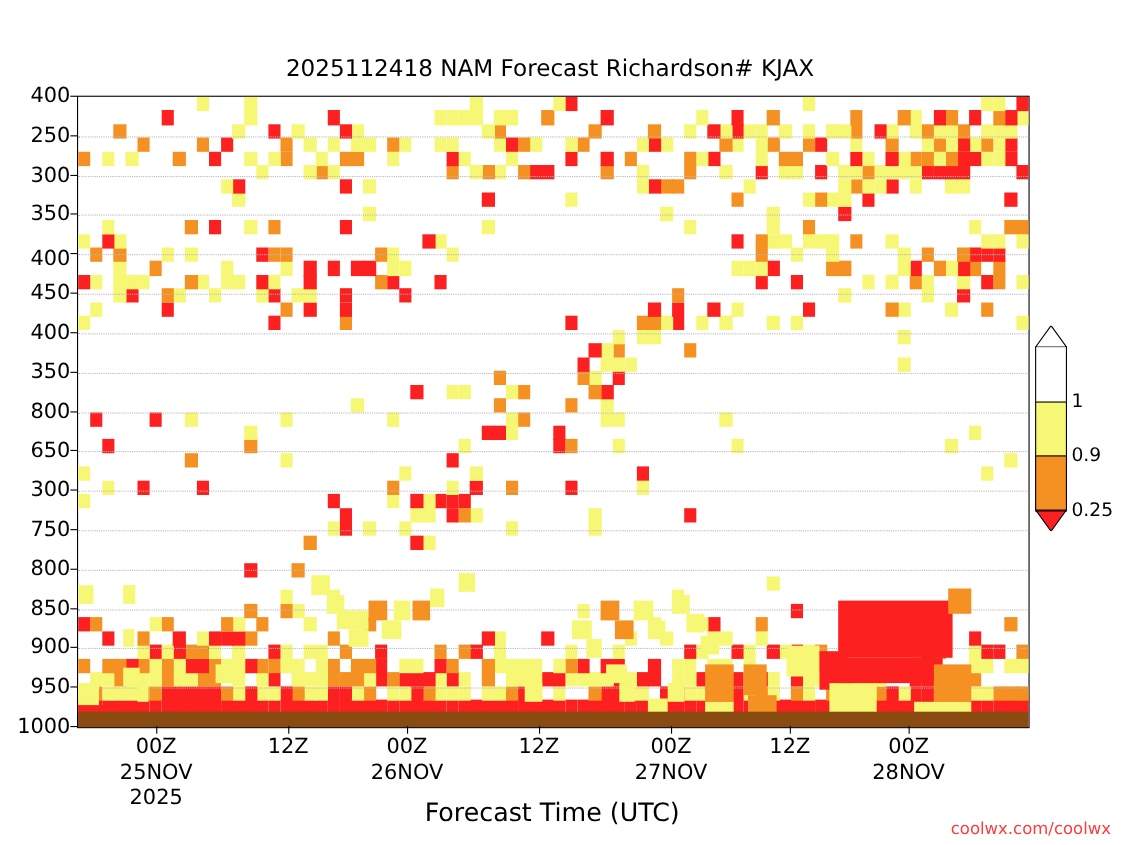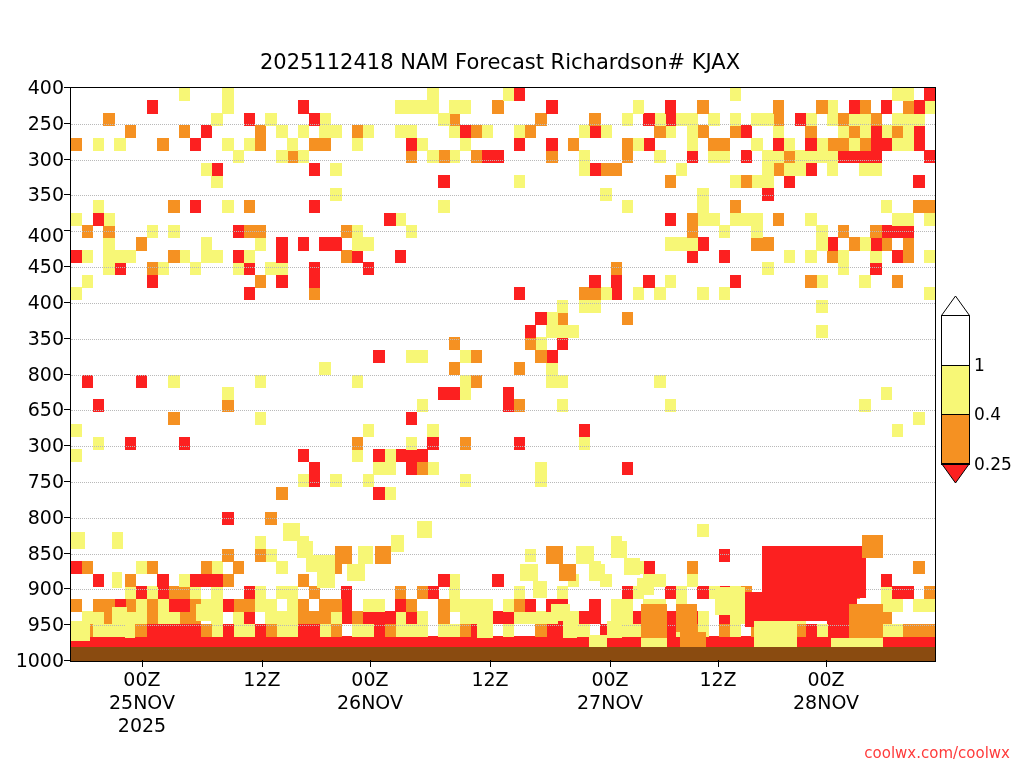--- a/index.html
+++ b/index.html
@@ -1036,34 +1036,35 @@
       <div style="position: absolute; left: 610px; top: 660px; height: 7px; border-left: 1px solid rgb(0, 0, 0);"></div>
       <div class="xlab" style="left: 610px; top: 668px;">00Z
 27NOV</div>
       <div style="position: absolute; left: 718px; top: 660px; height: 7px; border-left: 1px solid rgb(0, 0, 0);"></div>
       <div class="xlab" style="left: 718px; top: 668px;">12Z</div>
       <div style="position: absolute; left: 826px; top: 660px; height: 7px; border-left: 1px solid rgb(0, 0, 0);"></div>
       <div class="xlab" style="left: 826px; top: 668px;">00Z
 28NOV</div>
     </div>
 
+  <div class="xtitle"><span class="xtitle-inner">Forecast Time (UTC)</span></div>
 
   <div class="credit">coolwx.com/coolwx</div>
 
   <div class="cbar" id="cbar">
       <div class="seg" style="top: 0px; height: 49.6667px; background: rgb(255, 255, 255);"></div>
       <div class="seg" style="top: 49.6667px; height: 49.6667px; background: rgb(247, 247, 118);"></div>
       <div class="seg" style="top: 99.3333px; height: 49.6667px; background: rgb(245, 145, 34);"></div>
       <div class="cbar-tick" style="top: 49.6667px;"></div>
       <div class="cbar-tick" style="top: 99.3333px;"></div>
       <div class="cbar-top"><svg width="29" height="20" viewBox="0 0 29 20">
           <polygon points="14.5,0 28.5,19.5 0.5,19.5" fill="#ffffff" stroke="#000" stroke-width="1"></polygon>
         </svg></div>
       <div class="cbar-bot"><svg width="29" height="20" viewBox="0 0 29 20">
           <polygon points="14.5,20 0.5,0.5 28.5,0.5" fill="#fc2020" stroke="#000" stroke-width="1"></polygon>
         </svg></div>
       <div class="cbar-label" style="top: 49.6667px;">1</div>
-      <div class="cbar-label" style="top: 99.3333px;">0.4</div>
+      <div class="cbar-label" style="top: 99.3333px;">0.9</div>
       <div class="cbar-label" style="top: 149px;">0.25</div>
       <div class="cbar-tick" style="top: 149px;"></div>
     </div>
 
 </div>
 
 </body></html>

